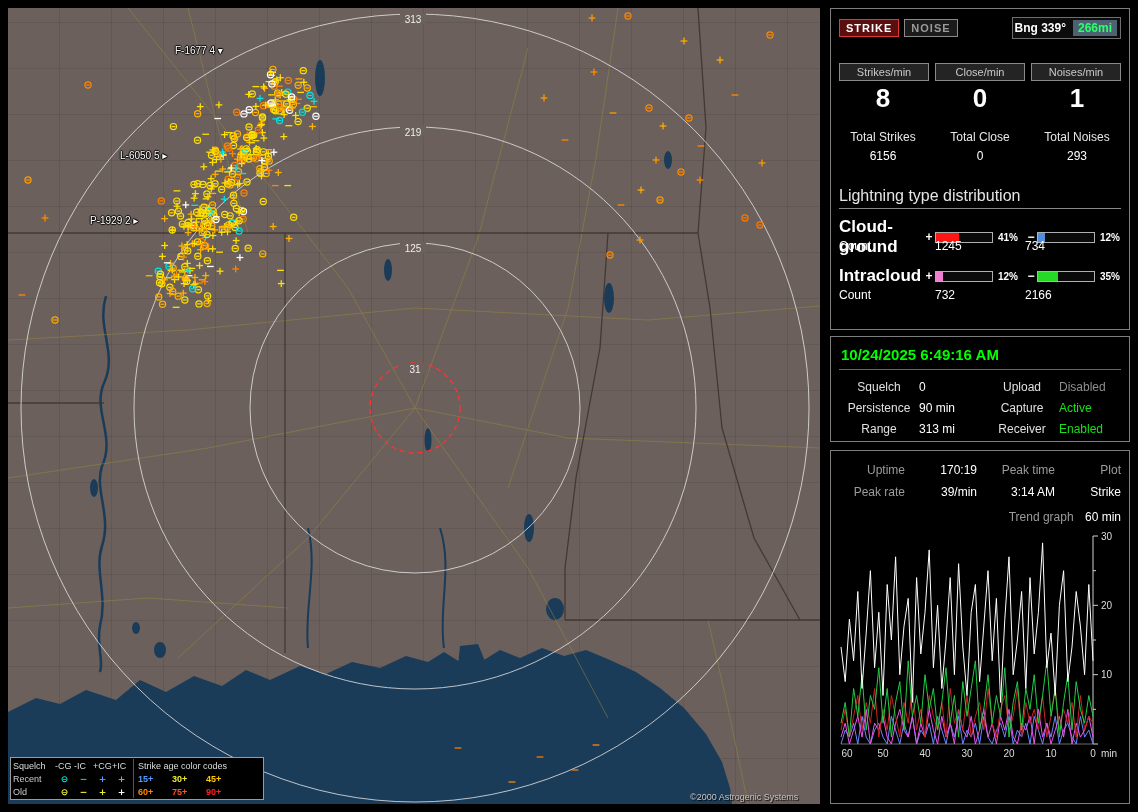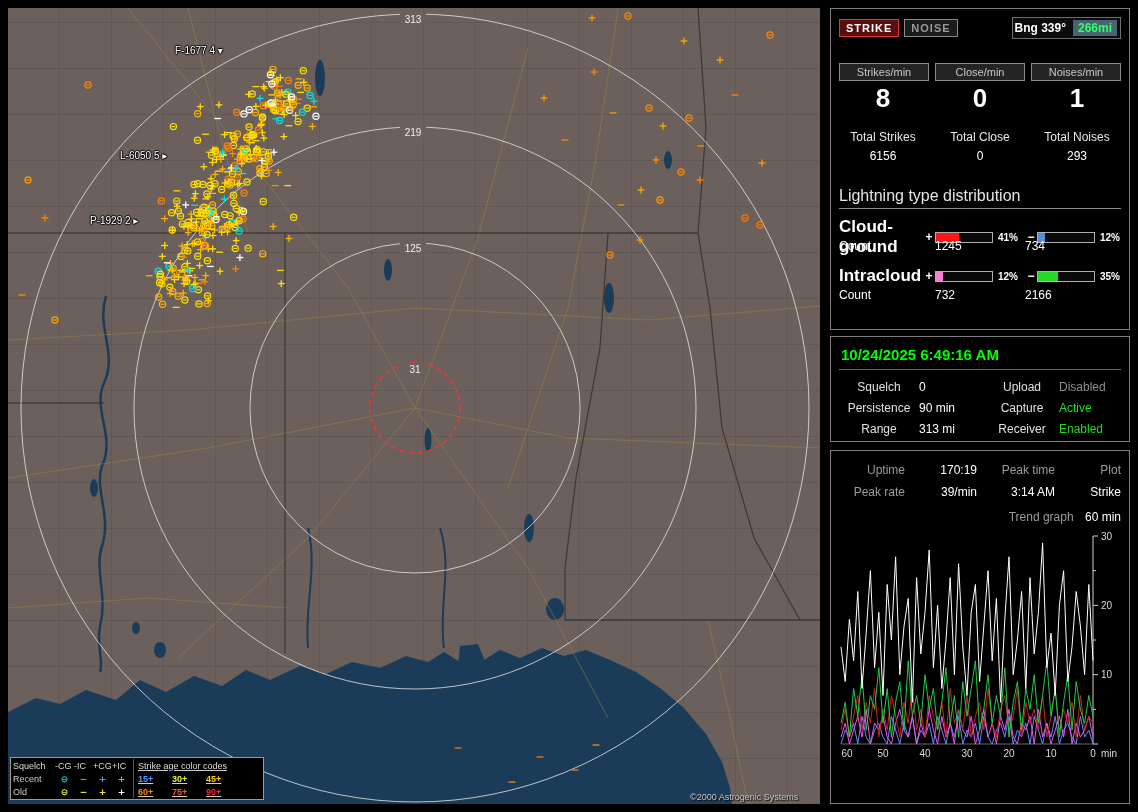--- a/index.html
+++ b/index.html
@@ -16,21 +16,21 @@
   .maplabel{position:absolute;color:#fff;font-size:10px;white-space:nowrap;
             text-shadow:-1px 0 1px #000,1px 0 1px #000,0 -1px 1px #000,0 1px 1px #000;}
   #copyright{position:absolute;left:682px;top:784px;font-size:9px;color:#c8c8c8;
              text-shadow:1px 1px 1px #000;}
   
   #legend{position:absolute;left:2px;bottom:4px;width:248px;background:#000;
           border:1px solid #9a9a9a;color:#ccc;font-size:9px;display:flex;padding:1px 2px;}
   .lg-left{display:grid;grid-template-columns:42px 19px 19px 19px 19px;grid-auto-rows:13px;
            align-items:center;border-right:1px solid #555;padding-right:2px;}
   .lg-right{display:grid;grid-template-columns:34px 34px 34px;grid-auto-rows:13px;
-            align-items:center;padding-left:4px;flex:1;text-decoration:underline;}
+            align-items:center;padding-left:4px;flex:1;}
   .lg-head{color:#ddd;}
   .lg-agehead{grid-column:1 / span 3;color:#ddd;white-space:nowrap;}
   .lg-sym{text-align:center;font-family:"DejaVu Sans",sans-serif;font-weight:bold;}
   .lg-cell{white-space:nowrap;}
   .lg-age{font-weight:bold;}
   
   .rpanel{position:absolute;left:830px;width:300px;background:#000;border:1px solid #7d7d7d;
           box-sizing:border-box;padding:8px;color:#fff;font-size:12px;}
   #panel-top{top:8px;height:322px;}
   #panel-status{top:336px;height:106px;}

